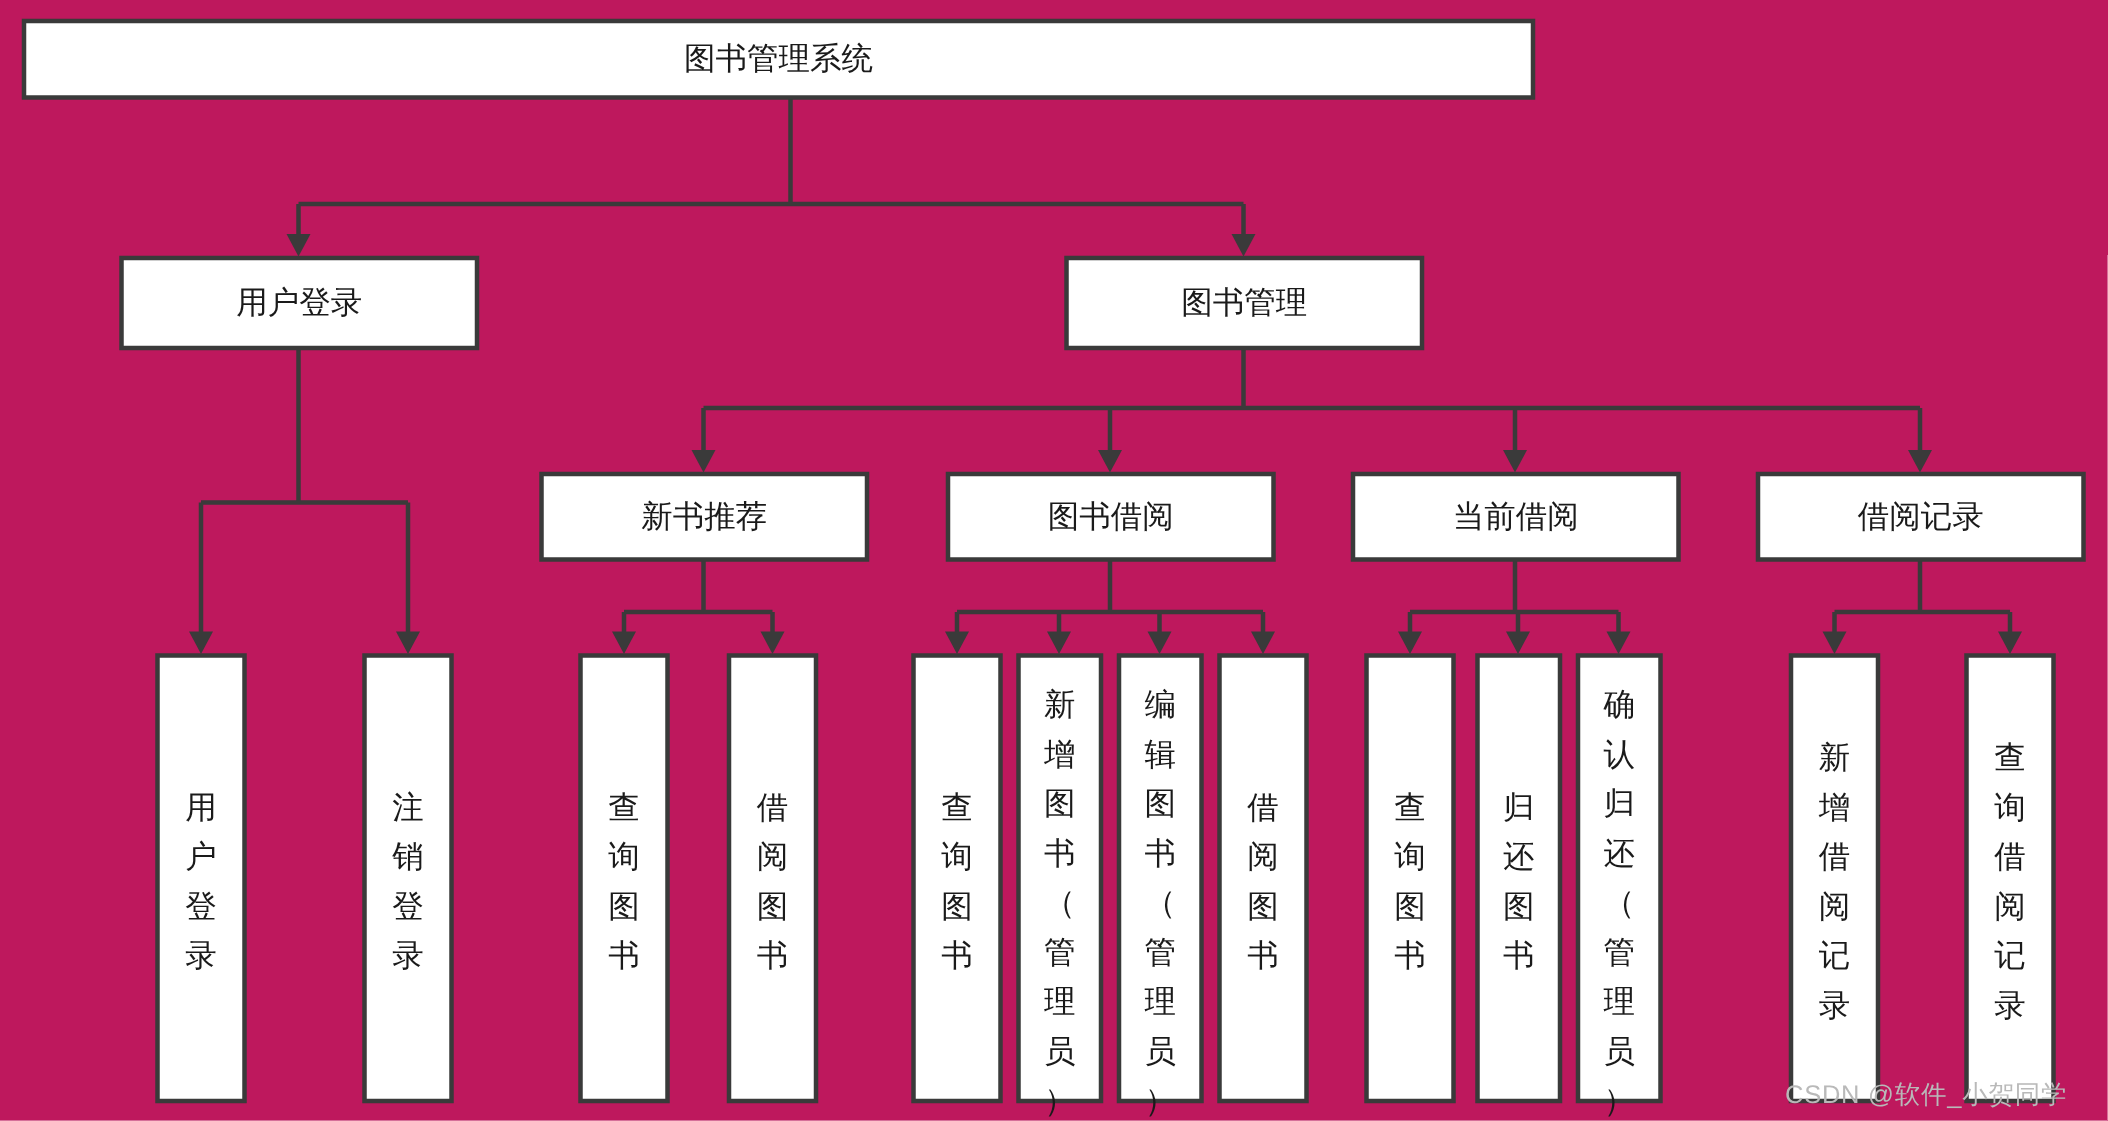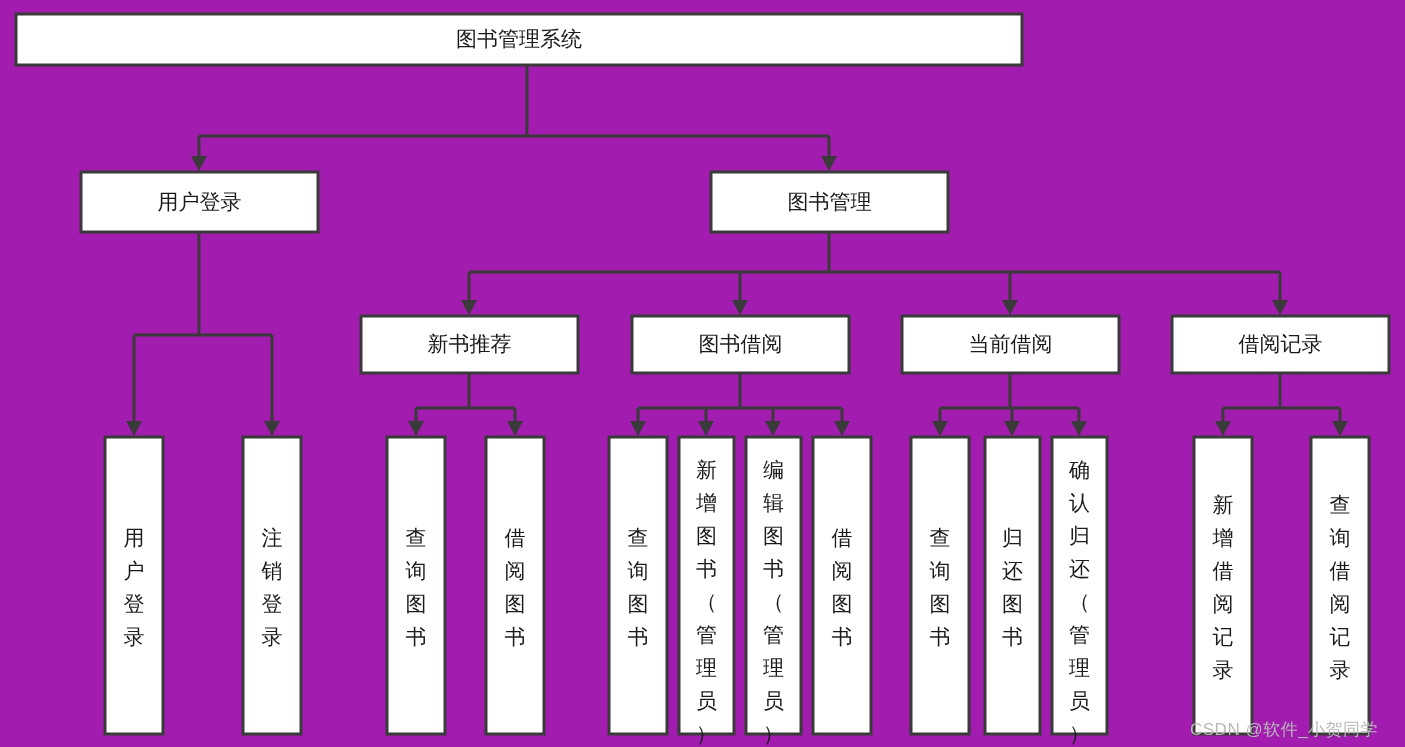--- a/index.html
+++ b/index.html
@@ -1,21 +1,21 @@
 <!DOCTYPE html>
 <html><head>
 <meta charset="utf-8">
 <style>
   html,body{margin:0;padding:0;background:#ffffff;}
   body{
     font-family:"Liberation Sans","DejaVu Sans",sans-serif;
     width:1405px;height:747px;overflow:hidden;
   }
   #diagram-root{
-    position:relative;width:1405px;height:747px;background:#a21caf;
+    position:relative;width:1405px;height:747px;background:#be185d;
   }
   svg#tree{position:absolute;left:0;top:0;width:1405px;height:747px;}
   .node-rect{fill:#ffffff;stroke:#3a3a3a;stroke-width:3;}
   .edge{stroke:#3a3a3a;stroke-width:3;fill:none;stroke-linecap:butt;}
   .arrow-head{fill:#3a3a3a;stroke:none;}
   .node-label-h{
     font-family:"Liberation Sans","DejaVu Sans",sans-serif;
     font-size:21px;fill:#1a1a1a;text-anchor:middle;dominant-baseline:middle;
   }
   .node-label-v{

